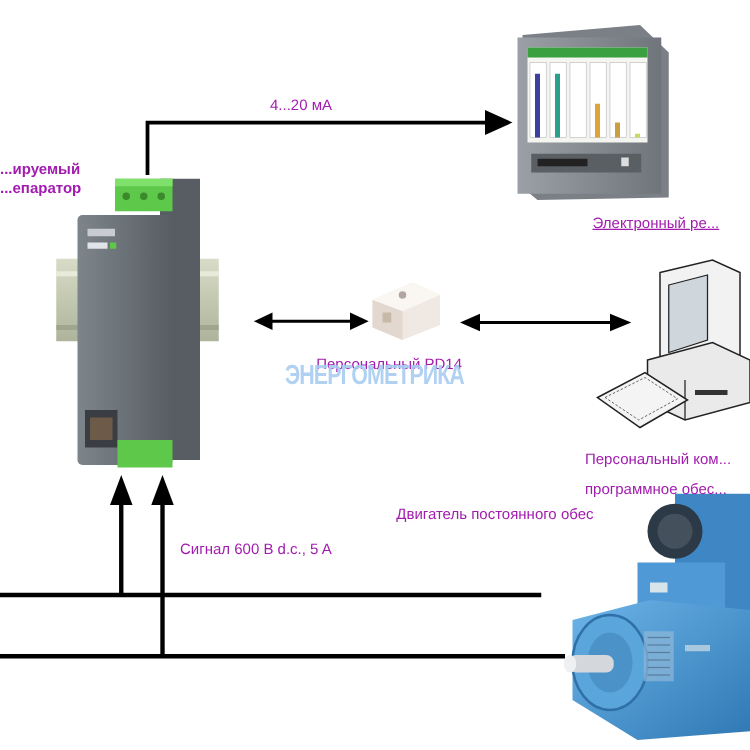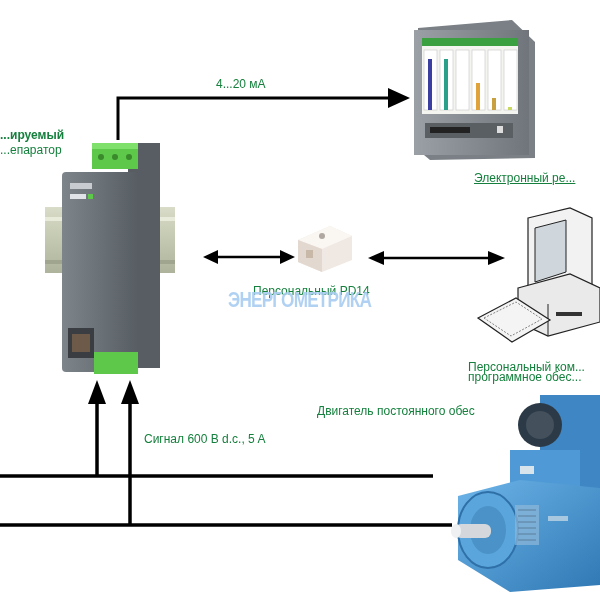--- a/index.html
+++ b/index.html
@@ -1,18 +1,18 @@
 <!DOCTYPE html>
 <html><head>
 <meta charset="utf-8">
 <style>
   html, body { margin:0; padding:0; background:#ffffff; }
   body { width:600px; height:600px; position:relative; overflow:hidden;
          font-family:"Liberation Sans", sans-serif; }
-  .lbl { position:absolute; font-size:12px; color:#15803d; white-space:nowrap; line-height:14px; }
+  .lbl { position:absolute; font-size:12px; color:#a21caf; white-space:nowrap; line-height:14px; }
   .watermark { position:absolute; left:228px; top:287px; font-family:"Liberation Sans", sans-serif;
                font-weight:bold; font-size:22px; color:#a9cdf2; letter-spacing:-1px;
                transform:scaleX(0.78); transform-origin:left top; opacity:0.9; }
   svg.diagram { position:absolute; left:0; top:0; }
 </style>
 </head>
 <body>
 
 <svg class="diagram" width="600" height="600" viewBox="0 0 600 600">
   <defs>
@@ -144,21 +144,21 @@
       <line x1="518" y1="522" x2="536" y2="522"></line>
       <line x1="518" y1="528" x2="536" y2="528"></line>
       <line x1="518" y1="534" x2="536" y2="534"></line>
       <line x1="518" y1="540" x2="536" y2="540"></line>
     </g>
     <rect x="548" y="516" width="20" height="5" fill="#a8c8e0"></rect>
   </g>
 </svg>
 
 <div class="lbl" style="left:0; top:128px;font-weight:bold;">...ируемый</div>
-<div class="lbl" style="left:0; top:143px;">...епаратор</div>
+<div class="lbl" style="left:0; top:143px;font-weight:bold;">...епаратор</div>
 <div class="lbl" style="left:216px; top:77px;">4...20 мА</div>
 <div class="lbl" style="left:474px; top:171px;text-decoration:underline;">Электронный ре...</div>
 <div class="lbl" style="left:253px; top:284px;">Персональный PD14</div>
 <div class="watermark">ЭНЕРГОМЕТРИКА</div>
 <div class="lbl" style="left:468px; top:360px;text-align:right;">Персональный ком...</div>
-<div class="lbl" style="left:468px; top:370px;">программное обес...</div>
+<div class="lbl" style="left:468px; top:384px;">программное обес...</div>
 <div class="lbl" style="left:317px; top:404px;">Двигатель постоянного обес</div>
 <div class="lbl" style="left:144px; top:432px;">Сигнал 600 В d.c., 5 A</div>
 
 </body></html>

